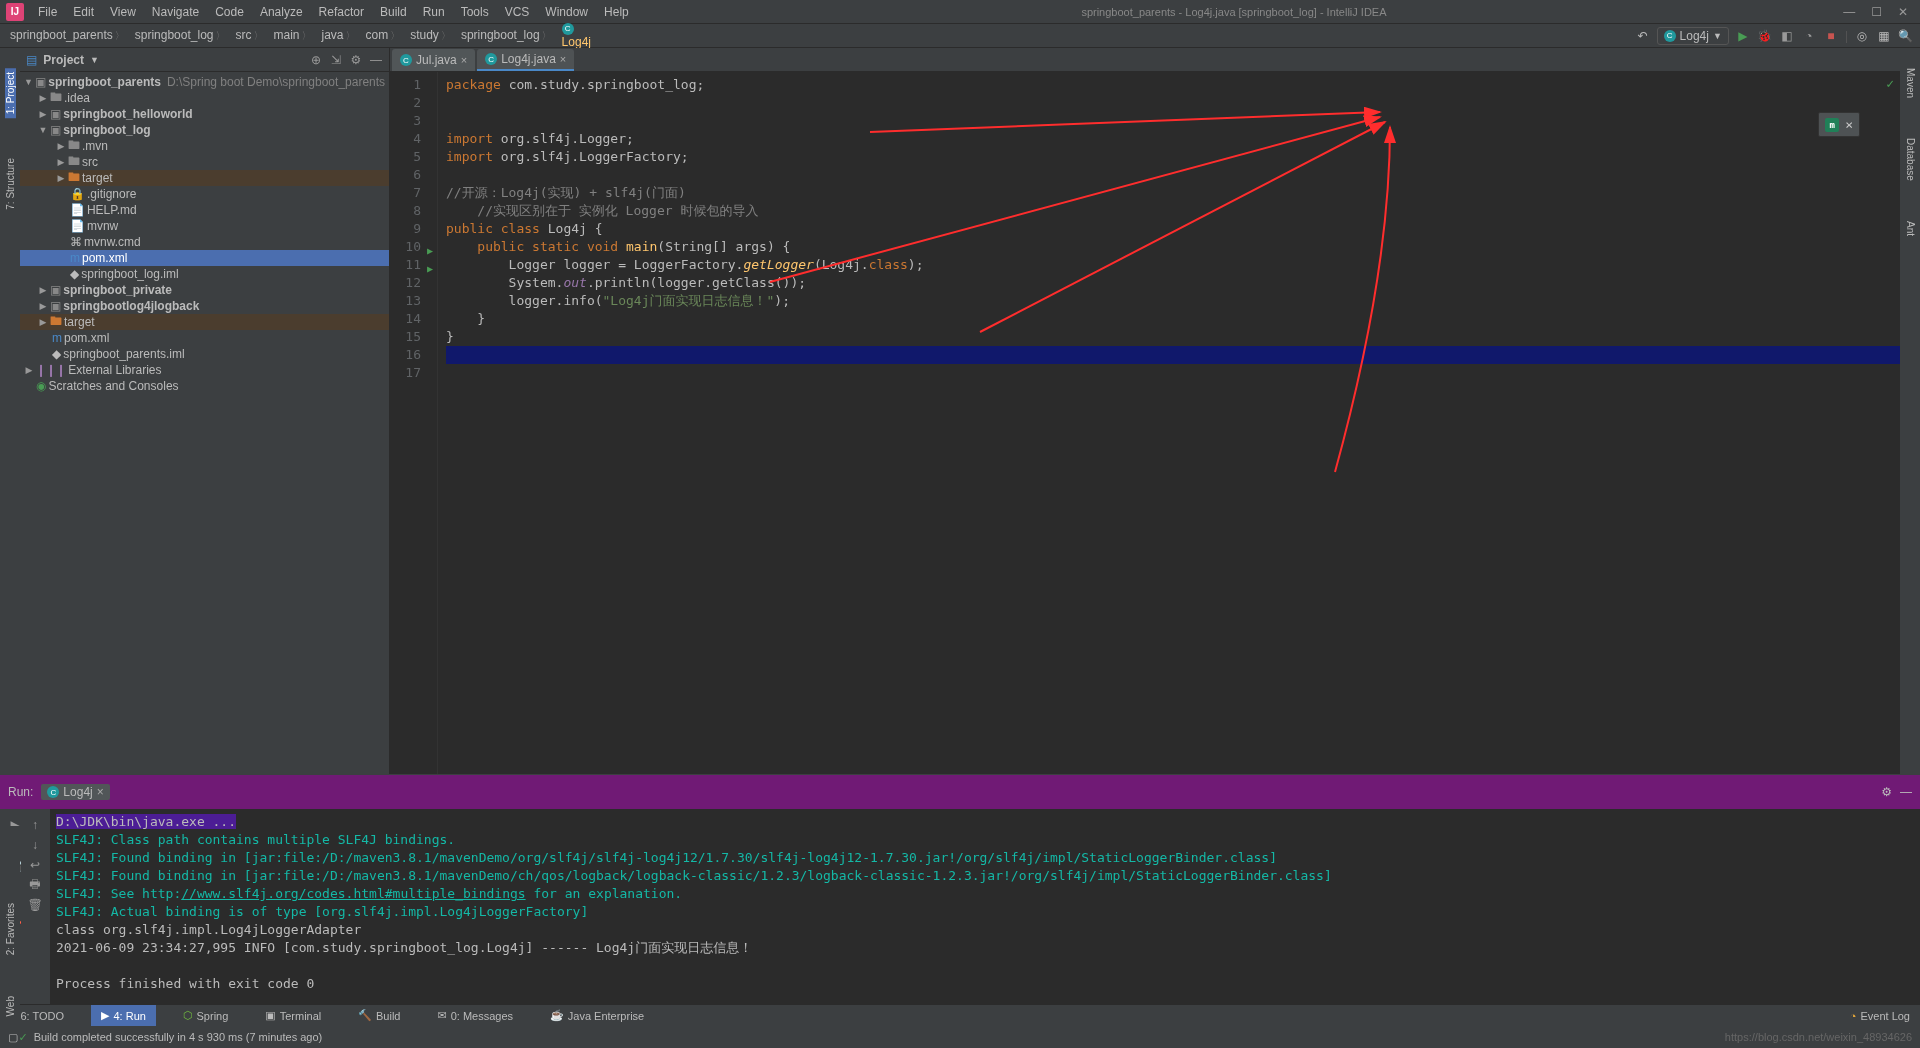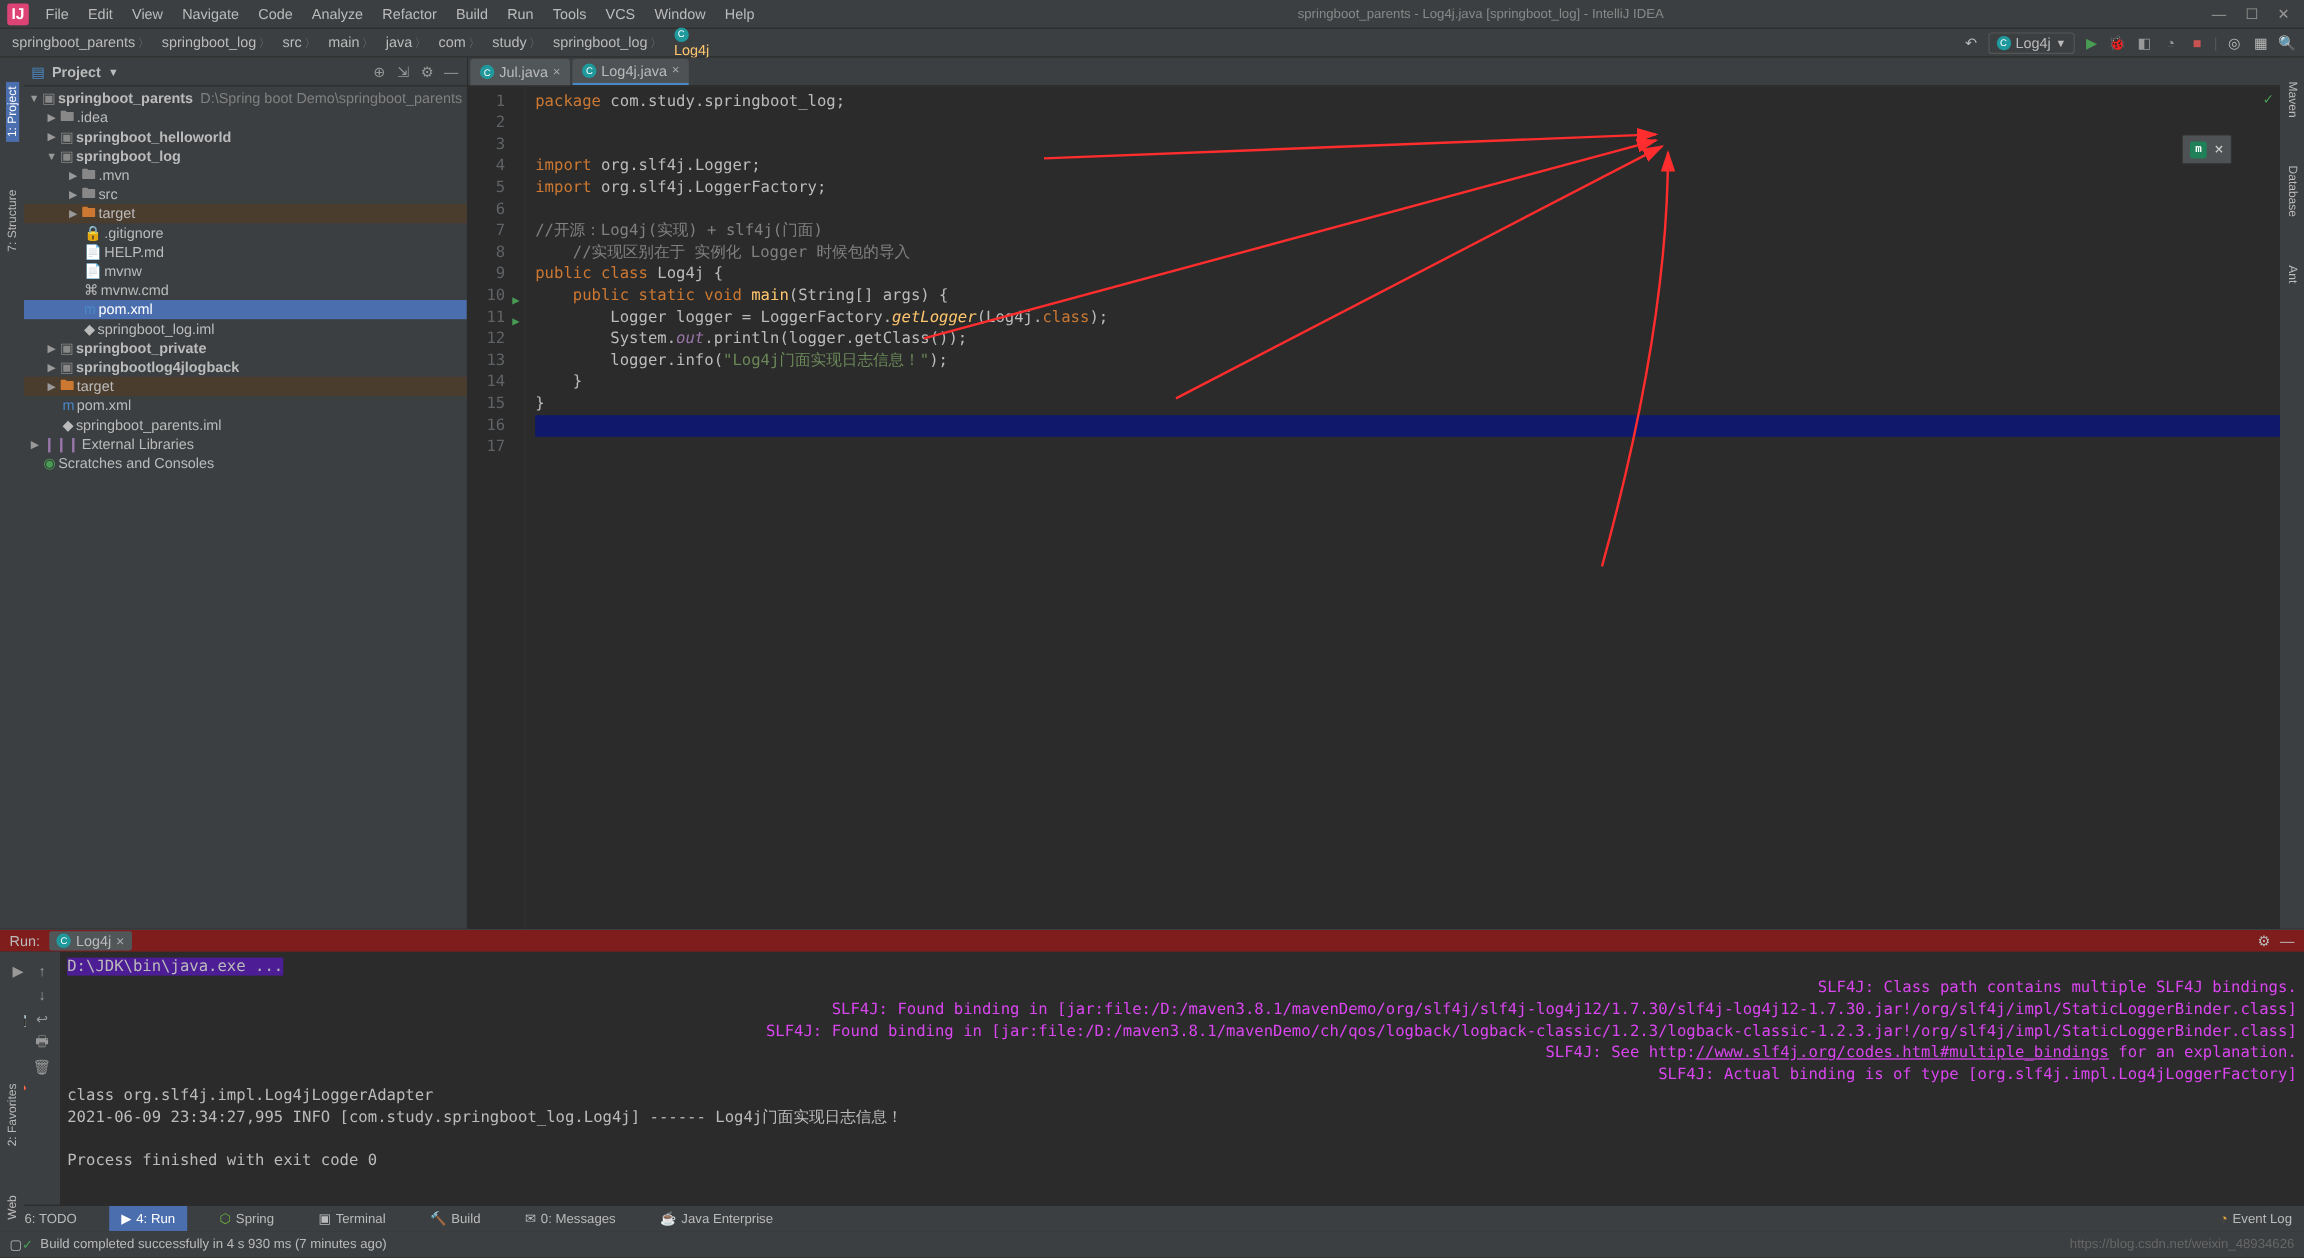--- a/index.html
+++ b/index.html
@@ -16,21 +16,21 @@
 }
 .title-bar {
   height: 24px;
   background: #3c3f41;
   display: flex;
   align-items: center;
   border-bottom: 1px solid #2b2b2b;
 }
 .menu-bar { display: flex; align-items: center; height: 100%; }
 .menu-bar span { padding: 0 8px; cursor: default; }
-.app-logo { width: 18px; height: 18px; background: #de4376; color:#fff; font-weight:bold; font-size:13px; display:flex; align-items:center; justify-content:center; border-radius:2px; margin: 0 6px; }
+.app-logo { width: 18px; height: 18px; background: #de4376; color:#fff; font-weight:bold; font-size:10px; display:flex; align-items:center; justify-content:center; border-radius:2px; margin: 0 6px; }
 .title-text { flex: 1; text-align: center; color: #888; font-size: 11px; }
 .win-controls { display: flex; gap: 16px; align-items: center; padding: 0 12px; color:#999; }
 
 .nav-bar {
   height: 24px;
   background: #3c3f41;
   display: flex;
   align-items: center;
   padding: 0 6px;
   justify-content: space-between;
@@ -119,33 +119,33 @@
   position:absolute; right:40px; top:40px;
   background:#4e5254; border:1px solid #333;
   padding:4px 6px; display:flex; align-items:center; gap:6px;
   border-radius:2px;
 }
 .notify-popup .m-ic { width:14px; height:14px; background:#208058; color:#fff; font-size:9px; font-weight:bold; display:flex; align-items:center; justify-content:center; border-radius:2px; }
 
 .annotation-arrows { position:absolute; inset:0; pointer-events:none; z-index:50; }
 
 .bottom-panel { height:230px; background:#2b2b2b; display:flex; flex-direction:column; border-top:1px solid #3c3f41; }
-.bottom-head { height:18px; background:#7f1d1d; display:flex; align-items:center; justify-content:space-between; padding:0 8px; }
+.bottom-head { height:34px; background:#701a75; display:flex; align-items:center; justify-content:space-between; padding:0 8px; }
 .bottom-head-left { display:flex; align-items:center; gap:8px; }
 .run-tab { display:flex; align-items:center; gap:4px; padding:1px 6px; background:#515658; border-radius:2px; }
 .run-tab-close { color:#aaa; }
 
 .console-wrap { flex:1; display:flex; }
 .console-gutter { width:50px; background:#3c3f41; display:flex; flex-direction:column; align-items:center; padding-top:4px; gap:4px; }
 .console-gutter .ic { width:16px; height:16px; display:flex; align-items:center; justify-content:center; color:#999; cursor:default; }
 .console-gutter-inner { display:grid; grid-template-columns: 1fr 1fr; gap:4px; padding:4px; }
 
 .console { flex:1; padding:4px 6px; font-family:"Consolas",monospace; font-size:13px; overflow:hidden; }
 .console .cline { height:18px; line-height:18px; white-space:pre; }
-.console .red { color:#d946ef;text-align:right; }
+.console .red { color:#14b8a6; }
 .console .link { text-decoration:underline; }
 
 .bottom-tabs { height:22px; background:#3c3f41; display:flex; align-items:center; gap:17px; font-size:11px; border-top:1px solid #2b2b2b; }
 .bottom-tabs .btab { padding:0 10px; height:100%; display:flex; align-items:center; gap:4px; cursor:default; }
 .bottom-tabs .btab.active { background:#4b6eaf; color:#fff; }
 .bottom-tabs .flex { flex:1; }
 .bottom-tabs .eventlog { display:flex; align-items:center; gap:4px; padding:0 10px; }
 
 .status-bar { height:22px; background:#3c3f41; display:flex; align-items:center; padding:0 8px; font-size:11px; }
 .status-bar .ok-ic { color:#499c54; margin-right:6px; }

